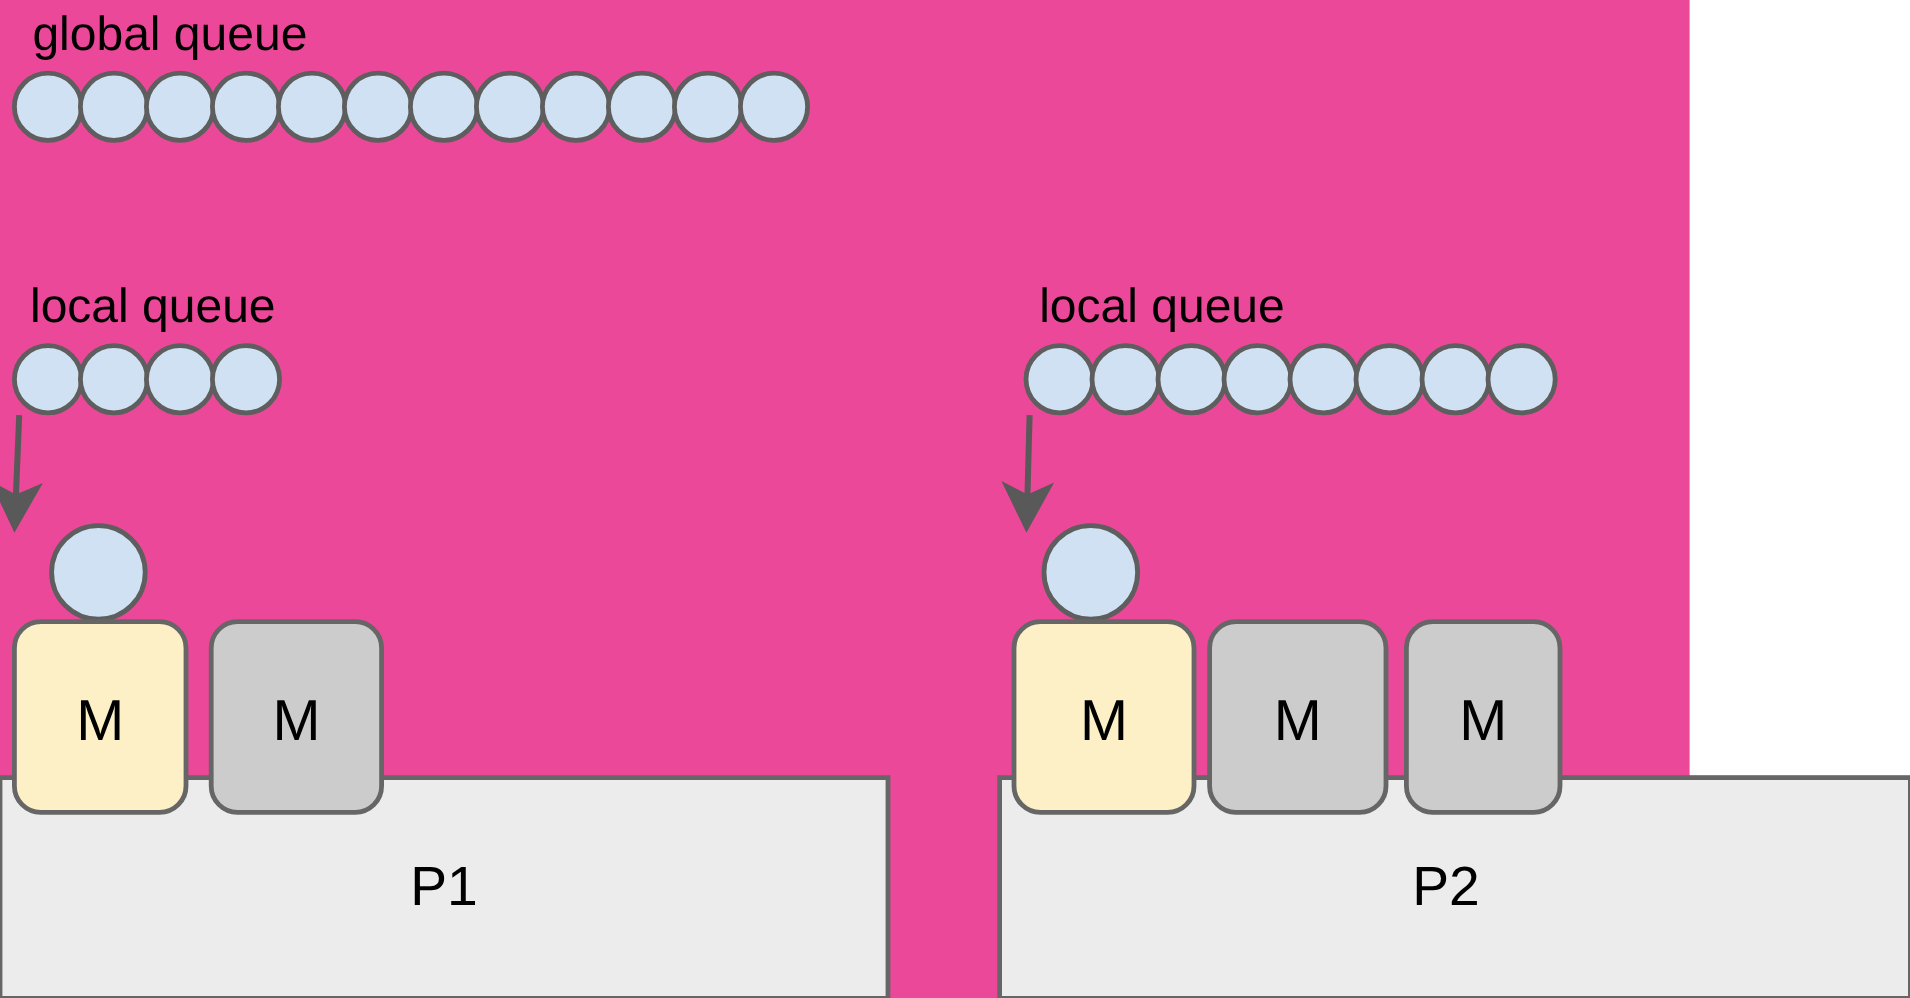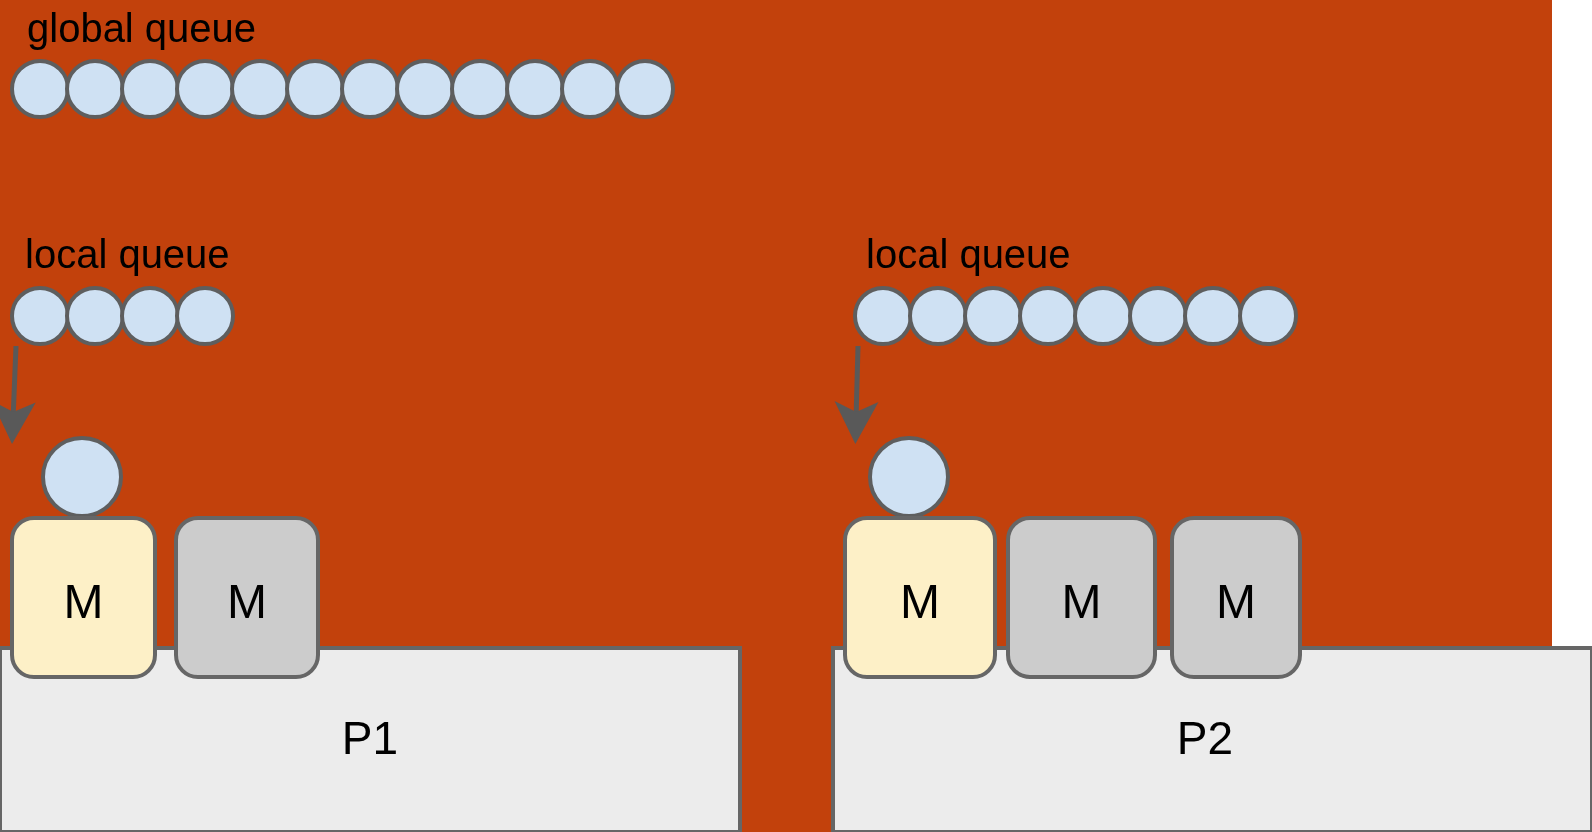--- a/index.html
+++ b/index.html
@@ -8,23 +8,23 @@
     background: #ffffff;
   }
   body {
     width: 1592px;
     height: 832px;
     font-family: "Liberation Sans", sans-serif;
     overflow: hidden;
   }
   #canvas {
     position: relative;
-    width: 1552px;
+    width: 1408px;
     height: 832px;
-    background: #c2410c;
+    background: #ec4899;
   }
   svg#scene {
     position: absolute;
     top: 0;
     left: 0;
     width: 1592px;
     height: 832px;
     display: block;
   }
   .qlabel {

